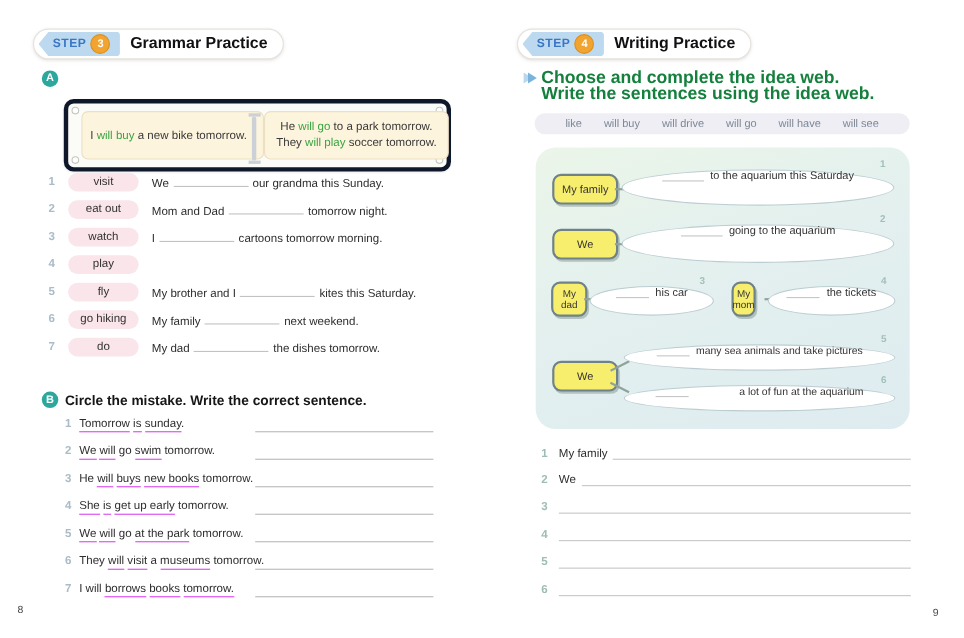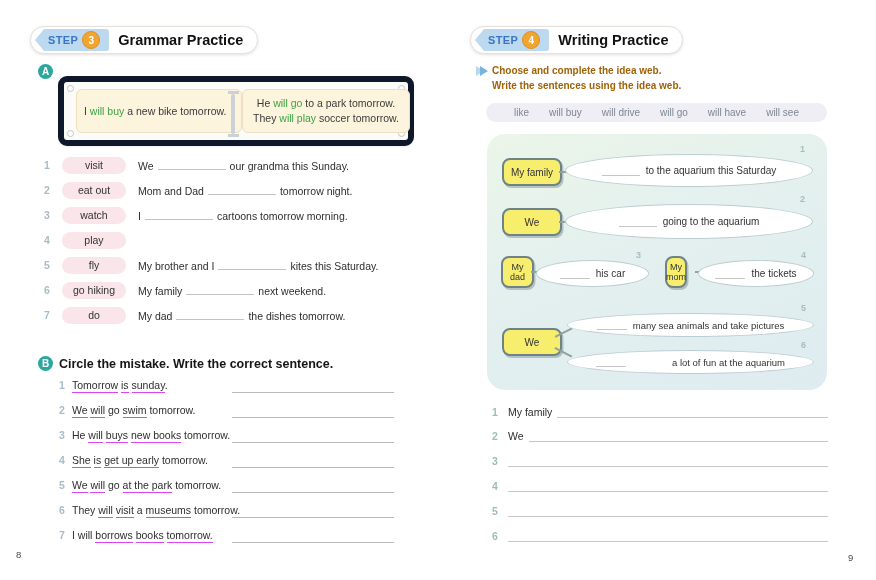--- a/index.html
+++ b/index.html
@@ -18,22 +18,22 @@
             color:#ffffff;font-weight:bold;font-size:10px;display:flex;align-items:center;justify-content:center;}
   .step-title{font-weight:bold;font-size:14.5px;color:#111;margin-left:9px;}
 
   
   .sec-h{position:absolute;display:flex;align-items:center;gap:6px;}
   .sec-badge{width:15px;height:15px;border-radius:50%;background:#2ba79e;color:#fff;
              font-size:10px;font-weight:bold;display:flex;align-items:center;justify-content:center;flex:0 0 auto;}
   .sec-title{font-weight:bold;font-size:12.5px;color:#161616;}
 
   
-  .plate{position:absolute;left:58px;top:76px;width:344px;height:58px;background:#fbfbf8;
-         border:6px solid #0f172a;border-radius:9px;box-shadow:0 1px 2px rgba(0,0,0,.06);}
+  .plate{position:absolute;left:58px;top:90px;width:344px;height:58px;background:#fbfbf8;
+         border:4px solid #0f172a;border-radius:9px;box-shadow:0 1px 2px rgba(0,0,0,.06);}
   .screw{position:absolute;width:5px;height:5px;border-radius:50%;background:#fff;border:1px solid #c6c6c0;}
   .cream{position:absolute;top:7px;height:42px;background:#fdf4dd;border:1px solid #ecdfc2;border-radius:6px;
          display:flex;flex-direction:column;justify-content:center;padding:0 7px;
          font-size:10.5px;line-height:15px;color:#3a3a3a;}
   .hinge{position:absolute;left:164px;top:9px;width:11px;height:40px;
          border-top:3px solid #ccd1d7;border-bottom:3px solid #ccd1d7;}
   .hinge::before{content:"";position:absolute;left:3px;top:0;bottom:0;width:4px;background:#ccd1d7;border-radius:2px;}
   .g{color:#3aa443;}
 
   
@@ -46,38 +46,38 @@
          margin:0 4px;vertical-align:baseline;}
 
   
   .b-row{position:absolute;left:56px;width:340px;height:16px;font-size:10.5px;}
   .b-num{position:absolute;left:0;top:1px;width:12px;text-align:center;color:#a9bcc7;font-weight:bold;}
   .b-sentence{position:absolute;left:16px;top:1px;white-space:nowrap;color:#2e2e2e;}
   .u{border-bottom:1px solid #d946ef;padding-bottom:.5px;}
   .b-line{position:absolute;left:176px;right:2px;bottom:1px;border-bottom:1px solid #b9b9b9;}
 
   
-  .instr{position:absolute;font-weight:bold;font-size:10px;color:#a16207;line-height:15px;}
+  .instr{position:absolute;font-weight:bold;font-size:16px;color:#15803d;line-height:15px;}
   .tri{position:absolute;width:0;height:0;border-left:8px solid #7ab4dd;
        border-top:5px solid transparent;border-bottom:5px solid transparent;}
   .tri.back{border-left-color:#b9d8ee;}
 
   .word-bank{position:absolute;left:486px;top:103px;width:341px;height:19px;background:#eeeef4;
              border-radius:10px;display:flex;align-items:center;justify-content:space-between;
              padding:0 28px;box-sizing:border-box;font-size:10px;color:#7e8795;}
 
   .panel{position:absolute;left:487px;top:134px;width:340px;height:256px;border-radius:18px;
          background:linear-gradient(160deg,#ebf5e9 0%,#e3f0ee 45%,#deecf1 100%);}
   .subj{position:absolute;background:#f8ee6e;border:2px solid #6e8287;border-radius:8px;
         box-shadow:1.5px 2px 0 rgba(90,110,110,.35);display:flex;align-items:center;justify-content:center;
         font-size:10px;color:#333;text-align:center;box-sizing:border-box;}
   .subj.small{font-size:9px;line-height:10px;}
   .bubble{position:absolute;}
   .ellipse{position:absolute;left:0;right:0;top:0;bottom:0;background:#ffffff;border:1px solid #bccdd2;
-           border-radius:50%;display:flex;align-items:center;justify-content:center;
+           border-radius:50%;display:flex;justify-content:center;
            font-size:10px;color:#333;white-space:nowrap;}
   .bub-blank{display:inline-block;width:38px;height:9px;border-bottom:1px solid #c6c6c6;margin-right:6px;}
   .bub-num{position:absolute;top:-10px;right:8px;font-size:9px;font-weight:bold;color:#a3c0ba;}
   .conn{position:absolute;height:1.5px;background:#8fa39b;transform-origin:left center;}
 
   .w-row{position:absolute;left:492px;width:336px;height:16px;display:flex;align-items:flex-end;font-size:10.5px;}
   .w-num{width:16px;color:#9fbdb7;font-weight:bold;flex:0 0 auto;}
   .w-prefix{margin-right:5px;color:#2e2e2e;white-space:nowrap;}
   .w-line{flex:1;border-bottom:1px solid #c6c6c6;height:13px;}
 

